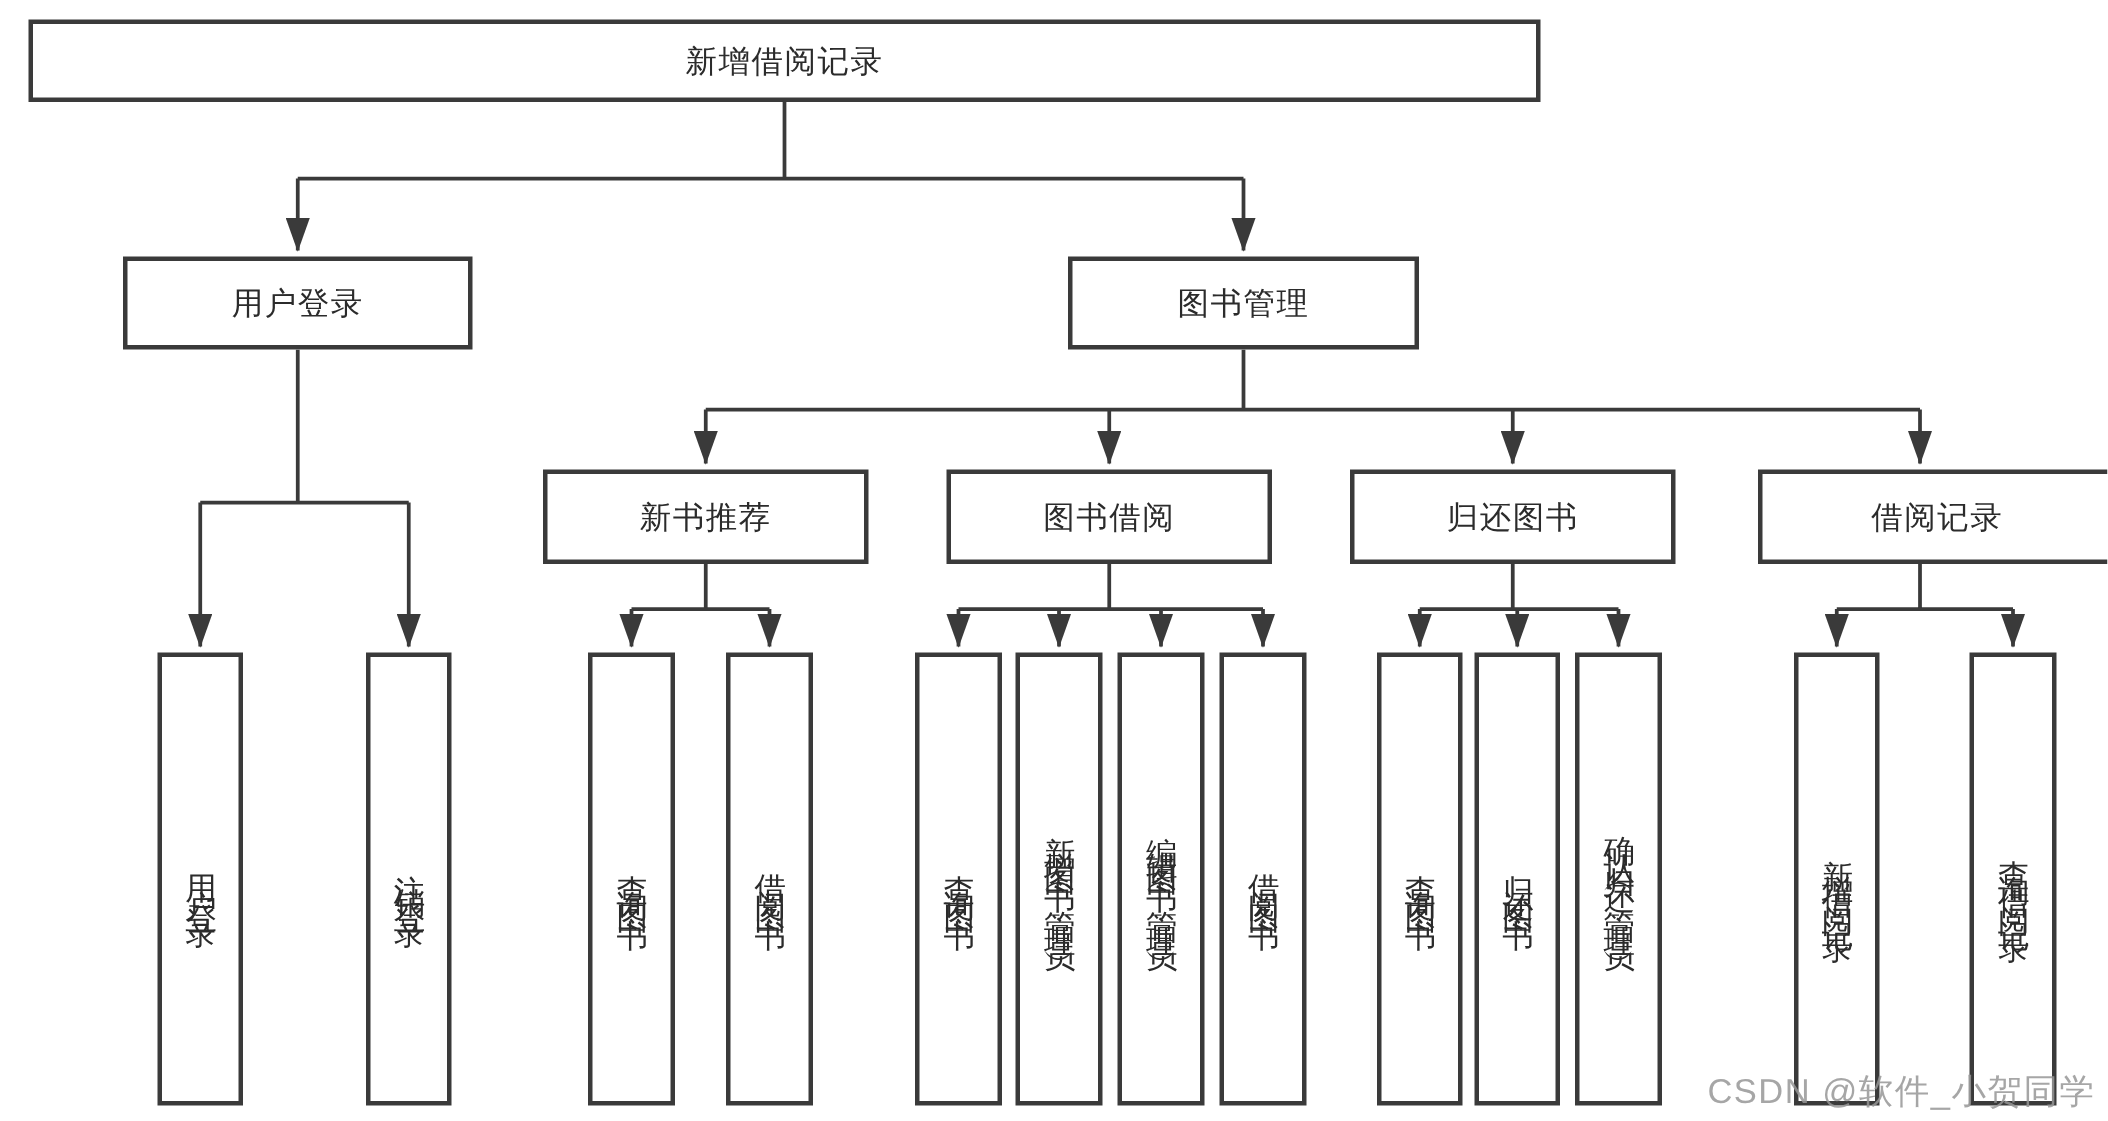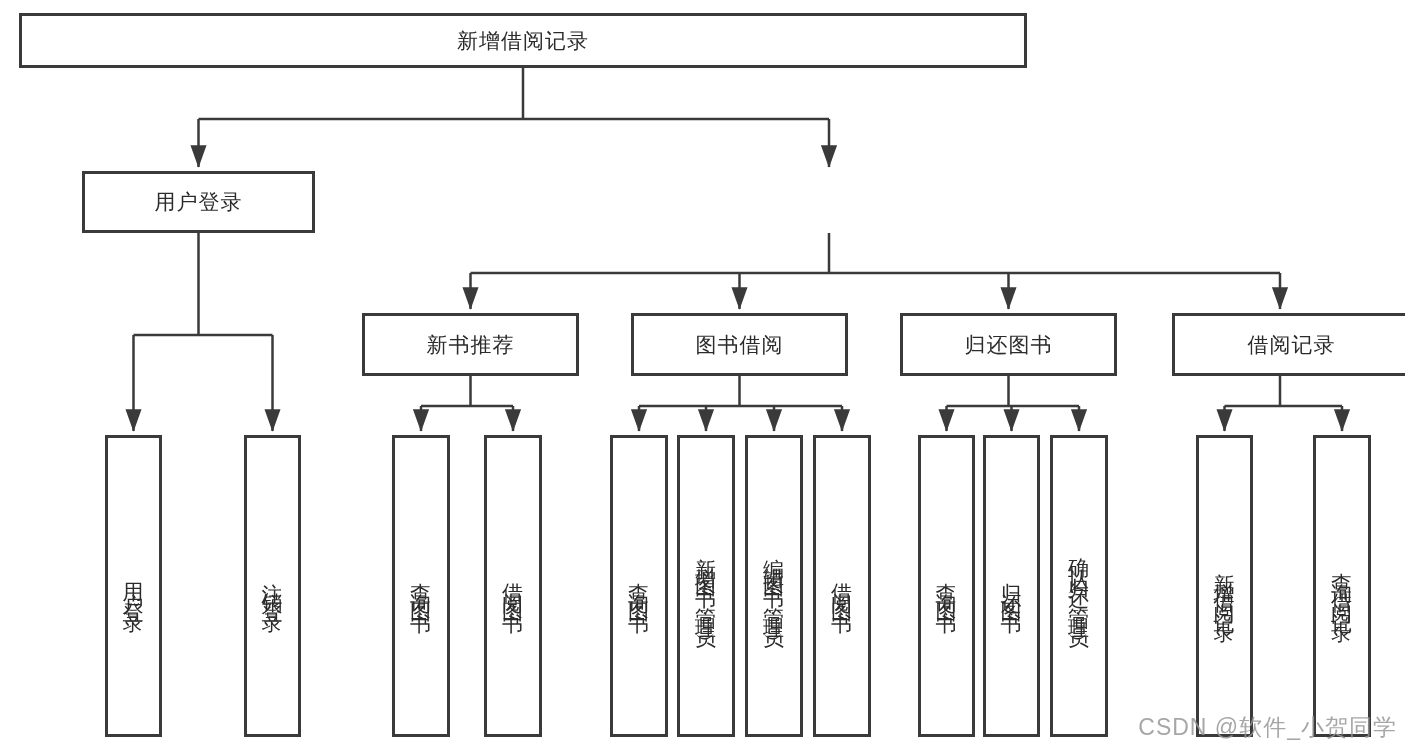--- a/index.html
+++ b/index.html
@@ -98,20 +98,21 @@
 
       <path d="M1280 376 V406 M1224.5 406 H1342"></path>
       <path d="M1224.5 406 V431" marker-end="url(#arrow)"></path>
       <path d="M1342 406 V431" marker-end="url(#arrow)"></path>
     </g>
   </svg>
 
   <div class="node hbox" style="left:19px;top:13px;width:1008px;height:55px;">新增借阅记录</div>
 
   <div class="node hbox" style="left:82px;top:171px;width:233px;height:62px;">用户登录</div>
+  <div class="node hbox" style="left:712px;top:171px;width:234px;height:62px;">图书管理</div>
 
   <div class="node hbox" style="left:631px;top:313px;width:217px;height:63px;">图书借阅</div>
   <div class="node hbox" style="left:362px;top:313px;width:217px;height:63px;">新书推荐</div>
   <div class="node hbox" style="left:900px;top:313px;width:217px;height:63px;">归还图书</div>
   <div class="node hbox" style="left:1172px;top:313px;width:239px;height:63px;">借阅记录</div>
 
   <div class="node vbox" style="left:105px;">
     <span class="vtext">用户登录</span>
   </div>
   <div class="node vbox" style="left:244px;">

